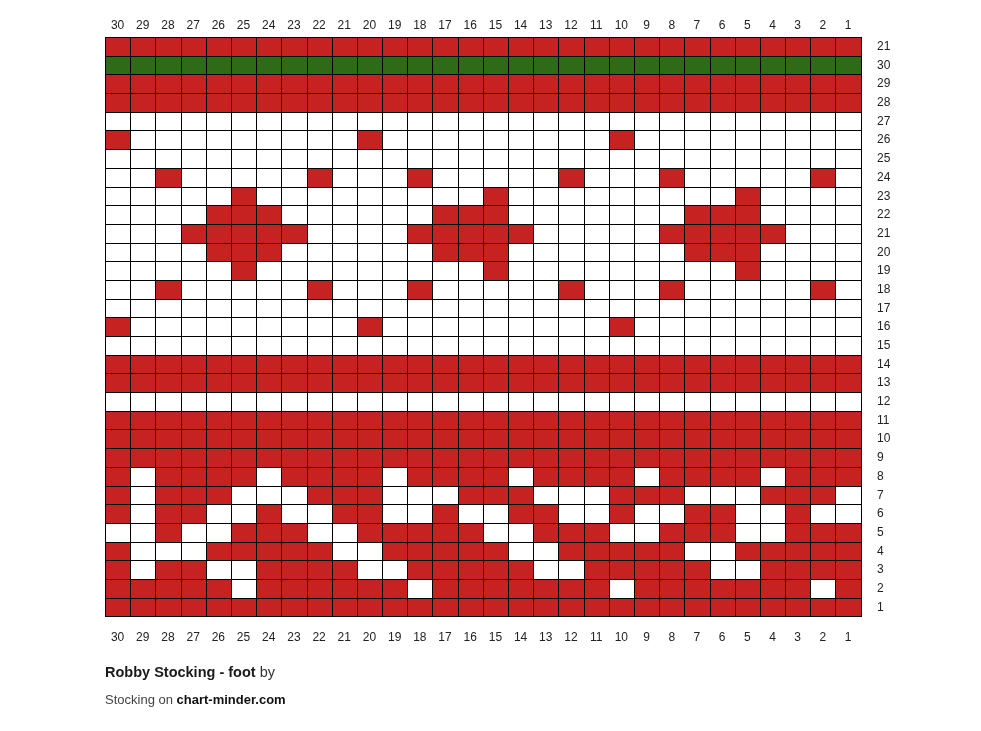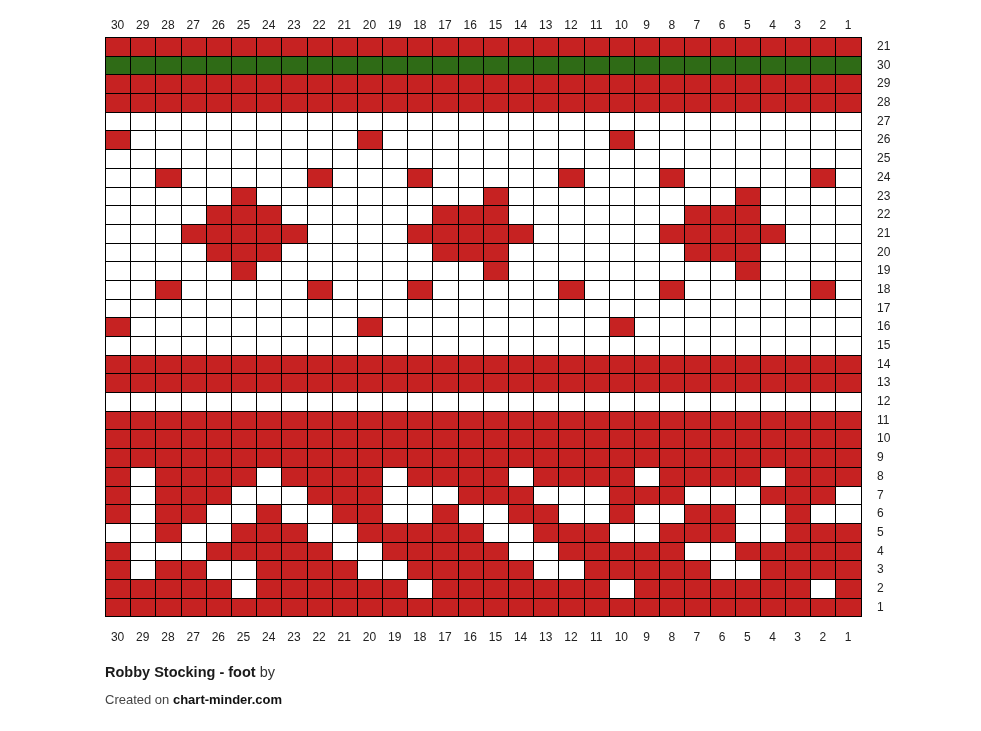--- a/index.html
+++ b/index.html
@@ -1193,16 +1193,16 @@
       <div class="cn">3</div>
       <div class="cn">2</div>
       <div class="cn">1</div>
     </div>
 
   <div class="caption">
     <span class="title">Robby Stocking - foot</span><span class="by"> by</span>
   </div>
 
   <div class="credit">
-    <span>Created on </span><span class="site">chart-minder.com</span>
+    <span>Stocking on </span><span class="site">chart-minder.com</span>
   </div>
 
 </div>
 
 </body></html>

